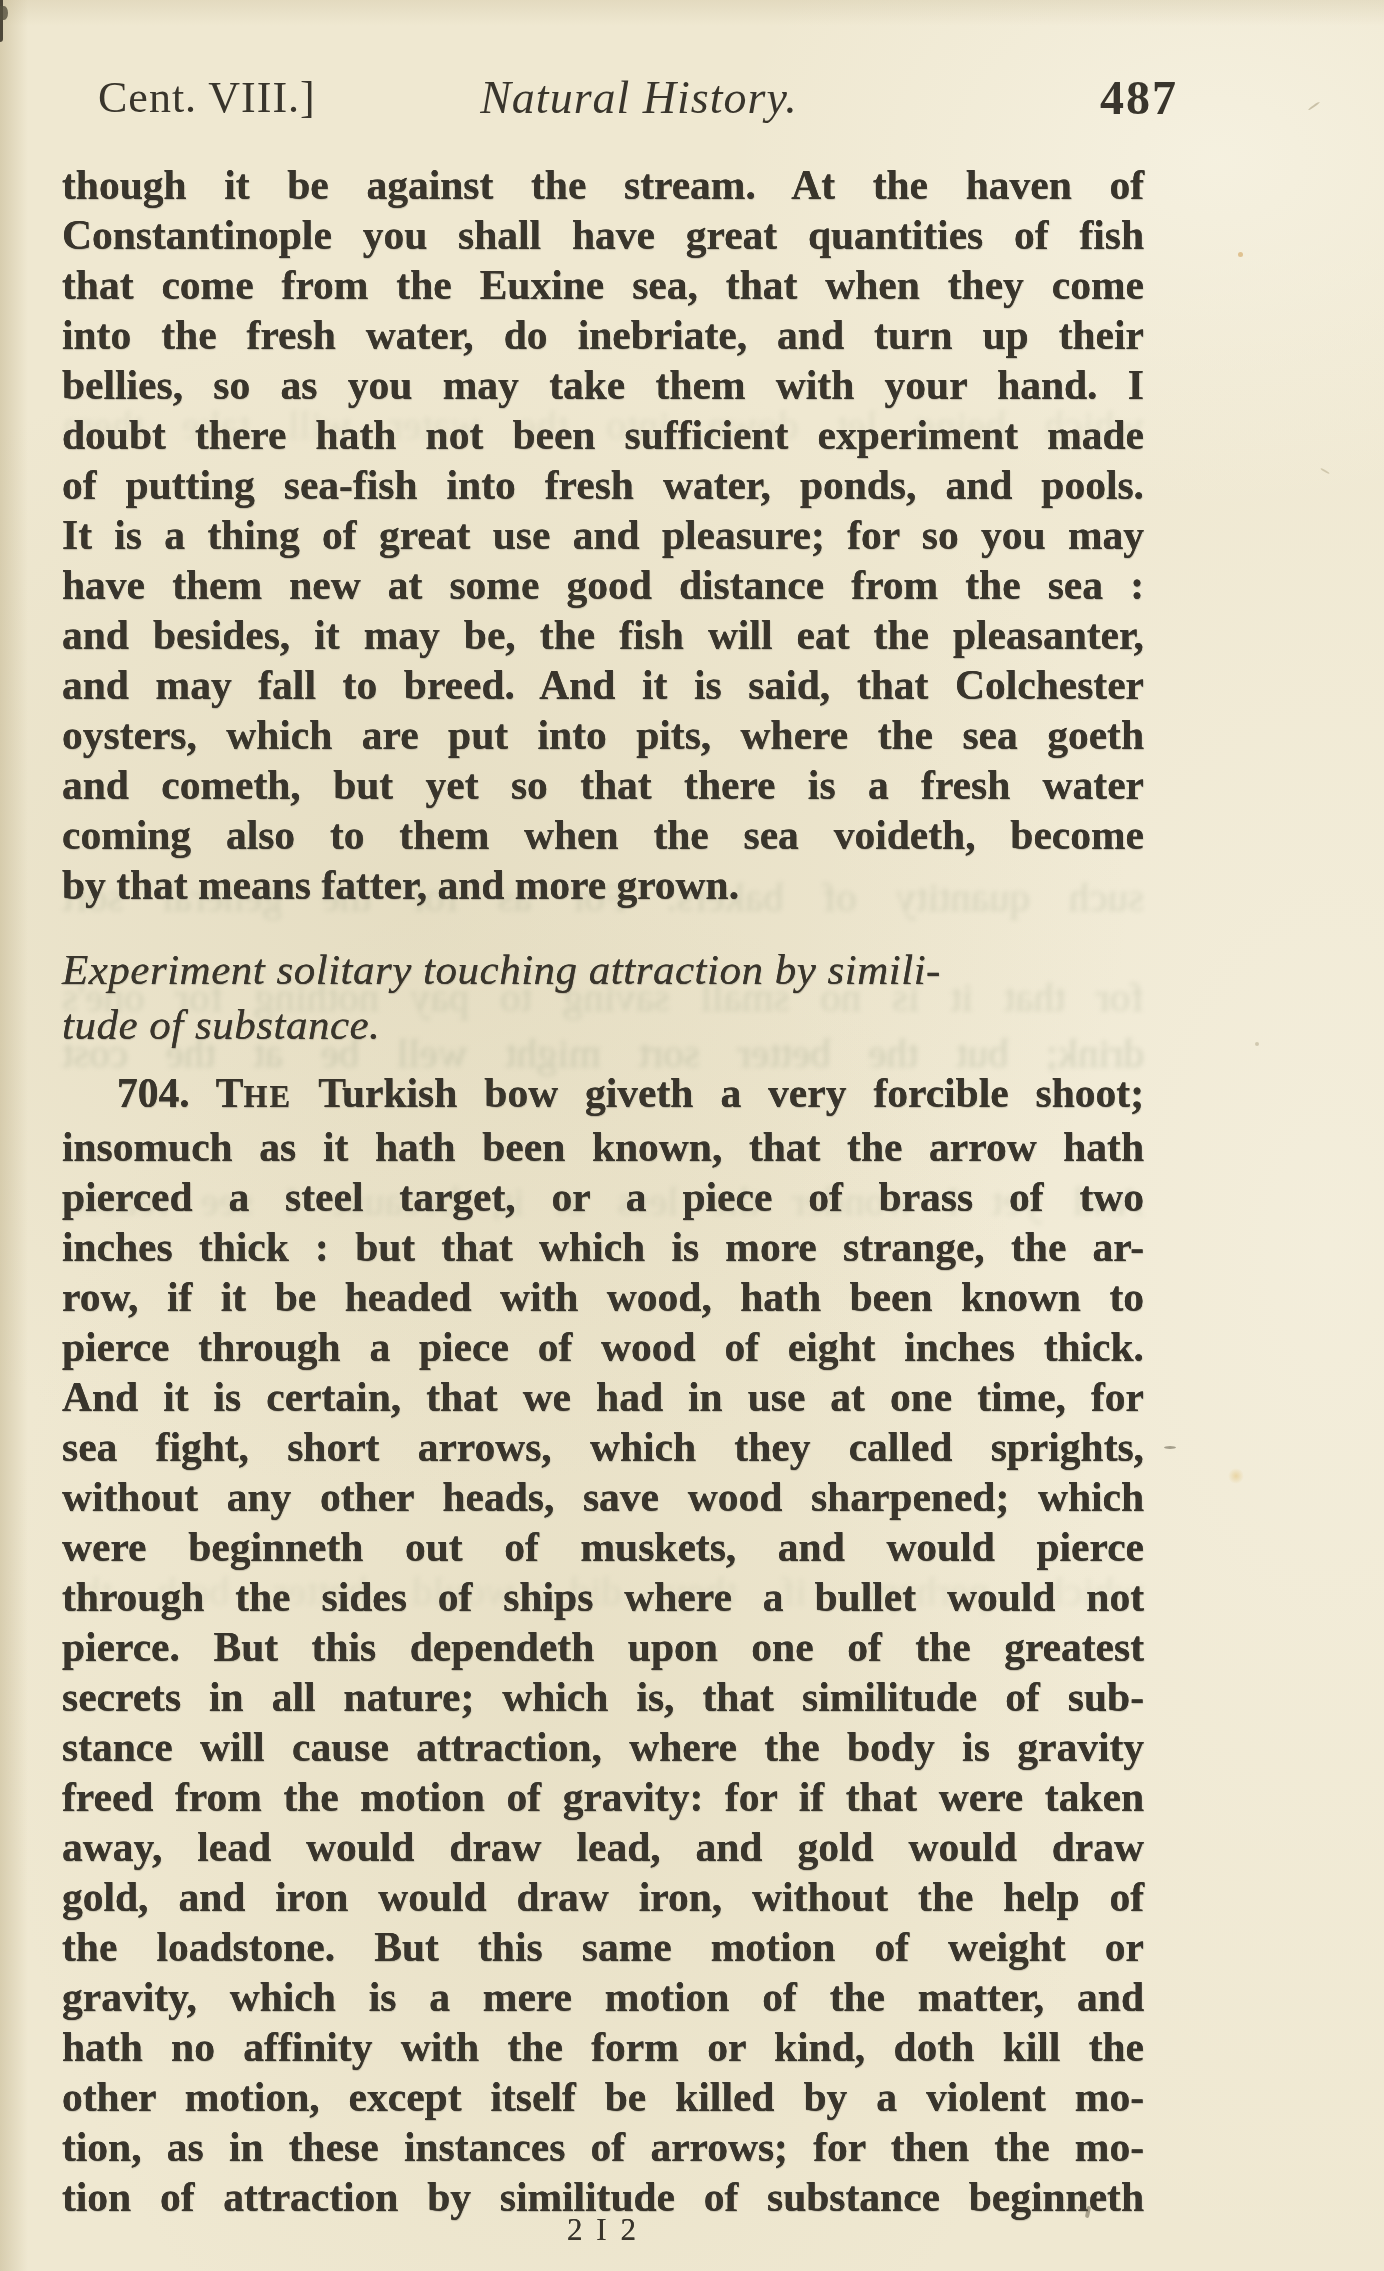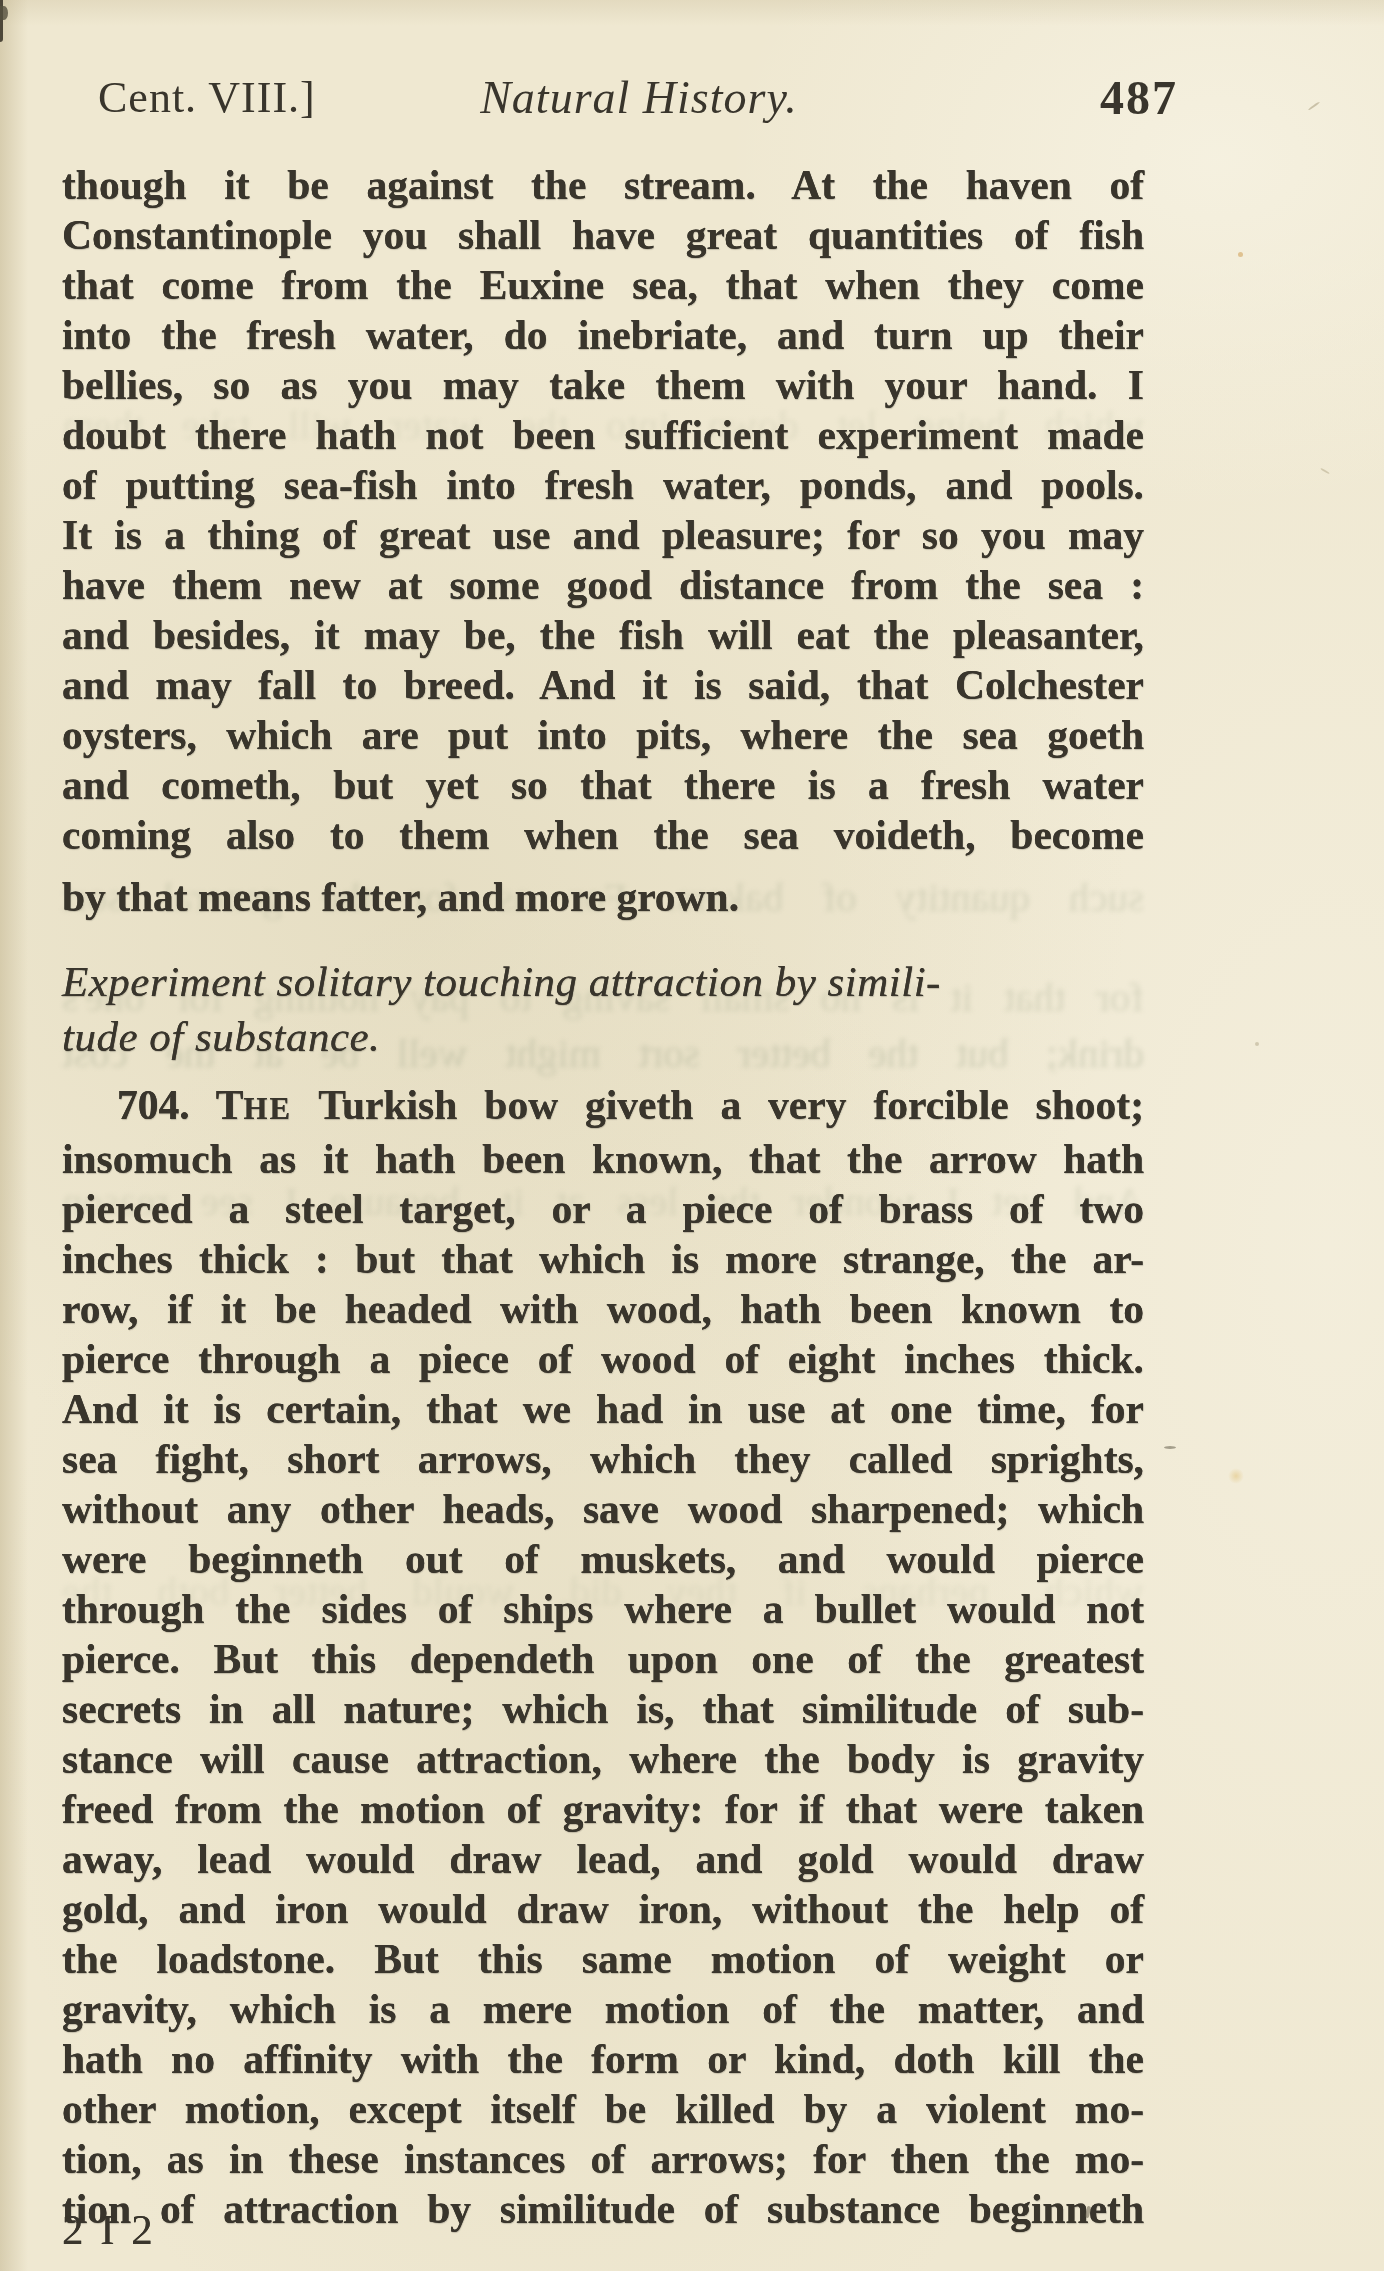--- a/index.html
+++ b/index.html
@@ -32,34 +32,34 @@
   
   .textblock{position:absolute;left:62px;top:160px;width:1082px;}
   .line{
     font-size:41.5px;line-height:50px;
     text-align:justify;text-align-last:justify;
     text-justify:inter-word;
     text-shadow:0 0 0.6px currentColor, 0.5px 0.5px 1px rgba(57,53,44,0.25);
     white-space:normal;
     font-weight:bold;
   }
-  .para1 .line:last-child{text-align-last:left;margin-top:12px;}
+  .para1 .line:last-child{text-align-last:left;}
   .exp-heading{margin-top:32px;}
   .heading-line{
     font-style:italic;font-size:43px;line-height:55px;
     text-align:left;letter-spacing:0.5px;
     text-shadow:0 0 0.6px currentColor, 0.5px 0.5px 1px rgba(57,53,44,0.25);
   }
   .para2{margin-top:16px;}
   .line-first{padding-left:55px;}
   .sc{font-size:0.74em;letter-spacing:2px;}
   
   .footer{
     position:absolute;left:62px;top:2206px;width:1082px;
-    text-align:left;font-size:43px;line-height:48px;letter-spacing:3px;
+    text-align:center;font-size:31px;line-height:48px;letter-spacing:3px;
     text-shadow:0 0 0.6px currentColor;
   }
   
   .ghosts{position:absolute;left:62px;top:0;width:1082px;height:2271px;pointer-events:none;}
   .ghost{
     position:absolute;left:0;width:1082px;
     font-size:41px;line-height:50px;text-align:justify;text-align-last:justify;
     color:#9aa287;opacity:0.28;filter:blur(2.6px);
     transform:scaleX(-1);white-space:nowrap;overflow:hidden;
   }

